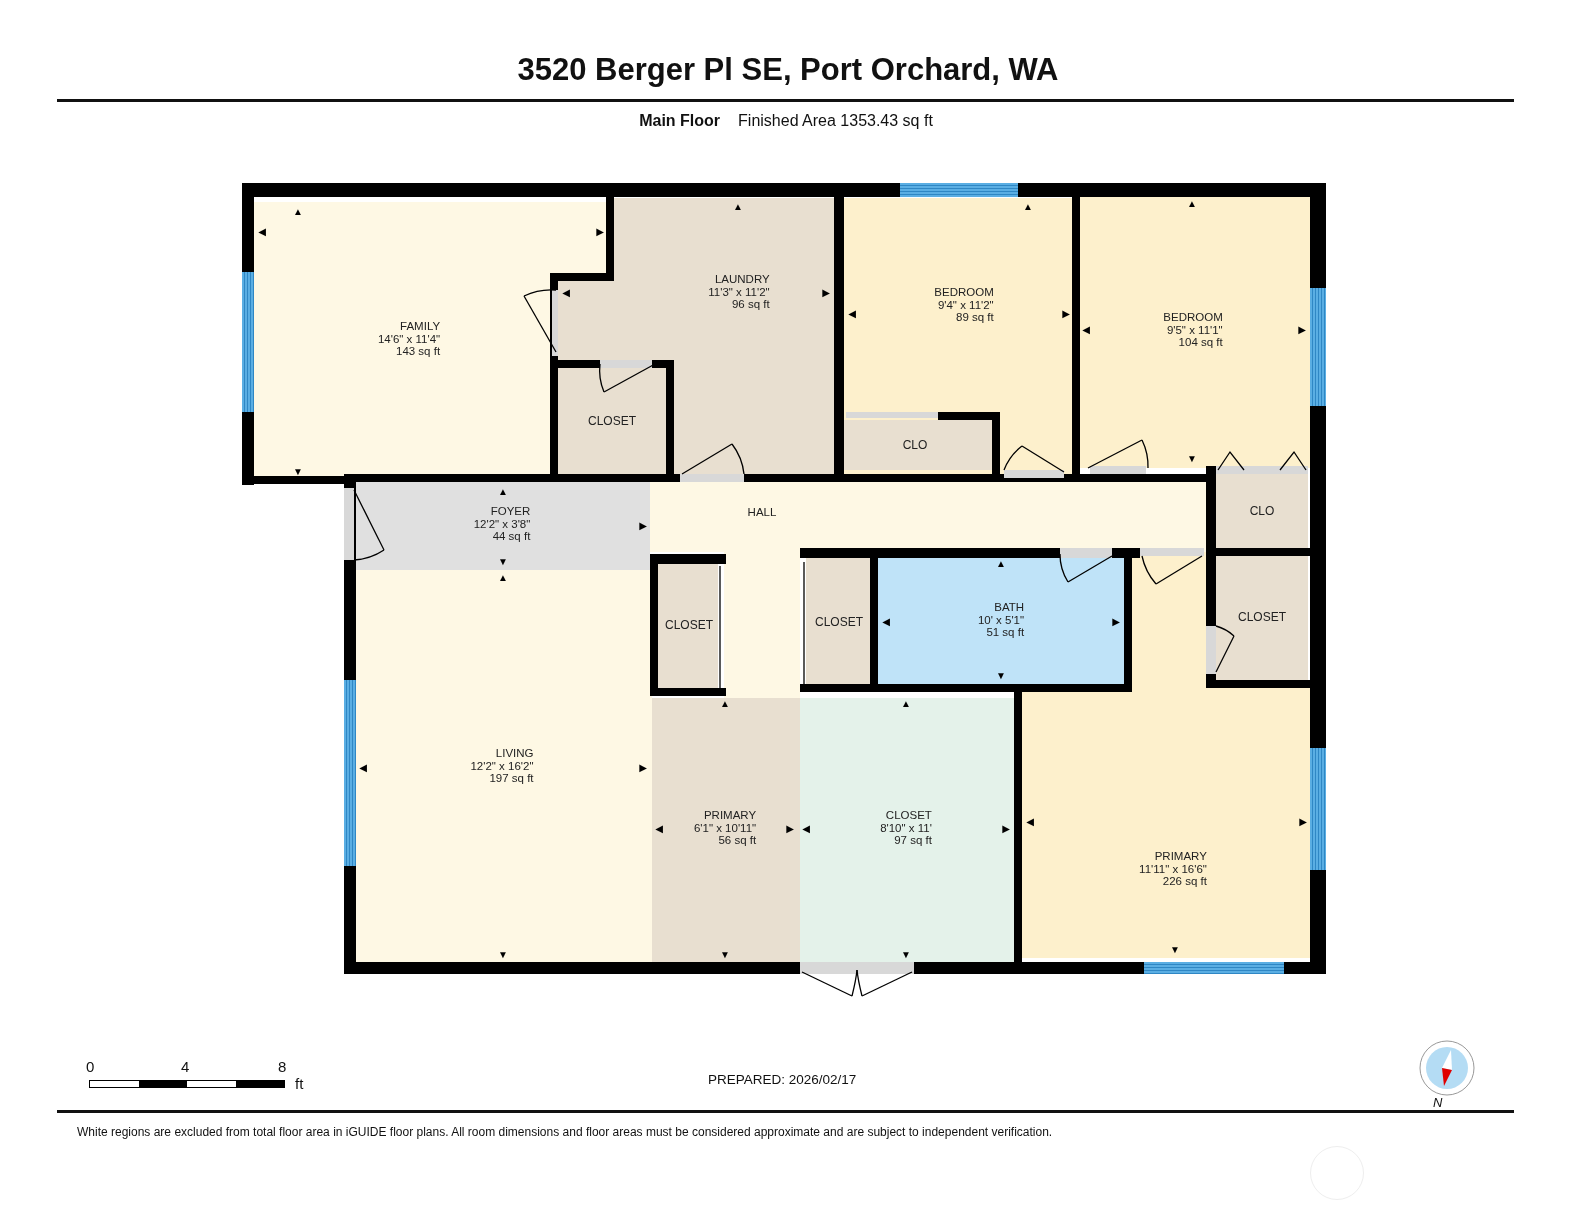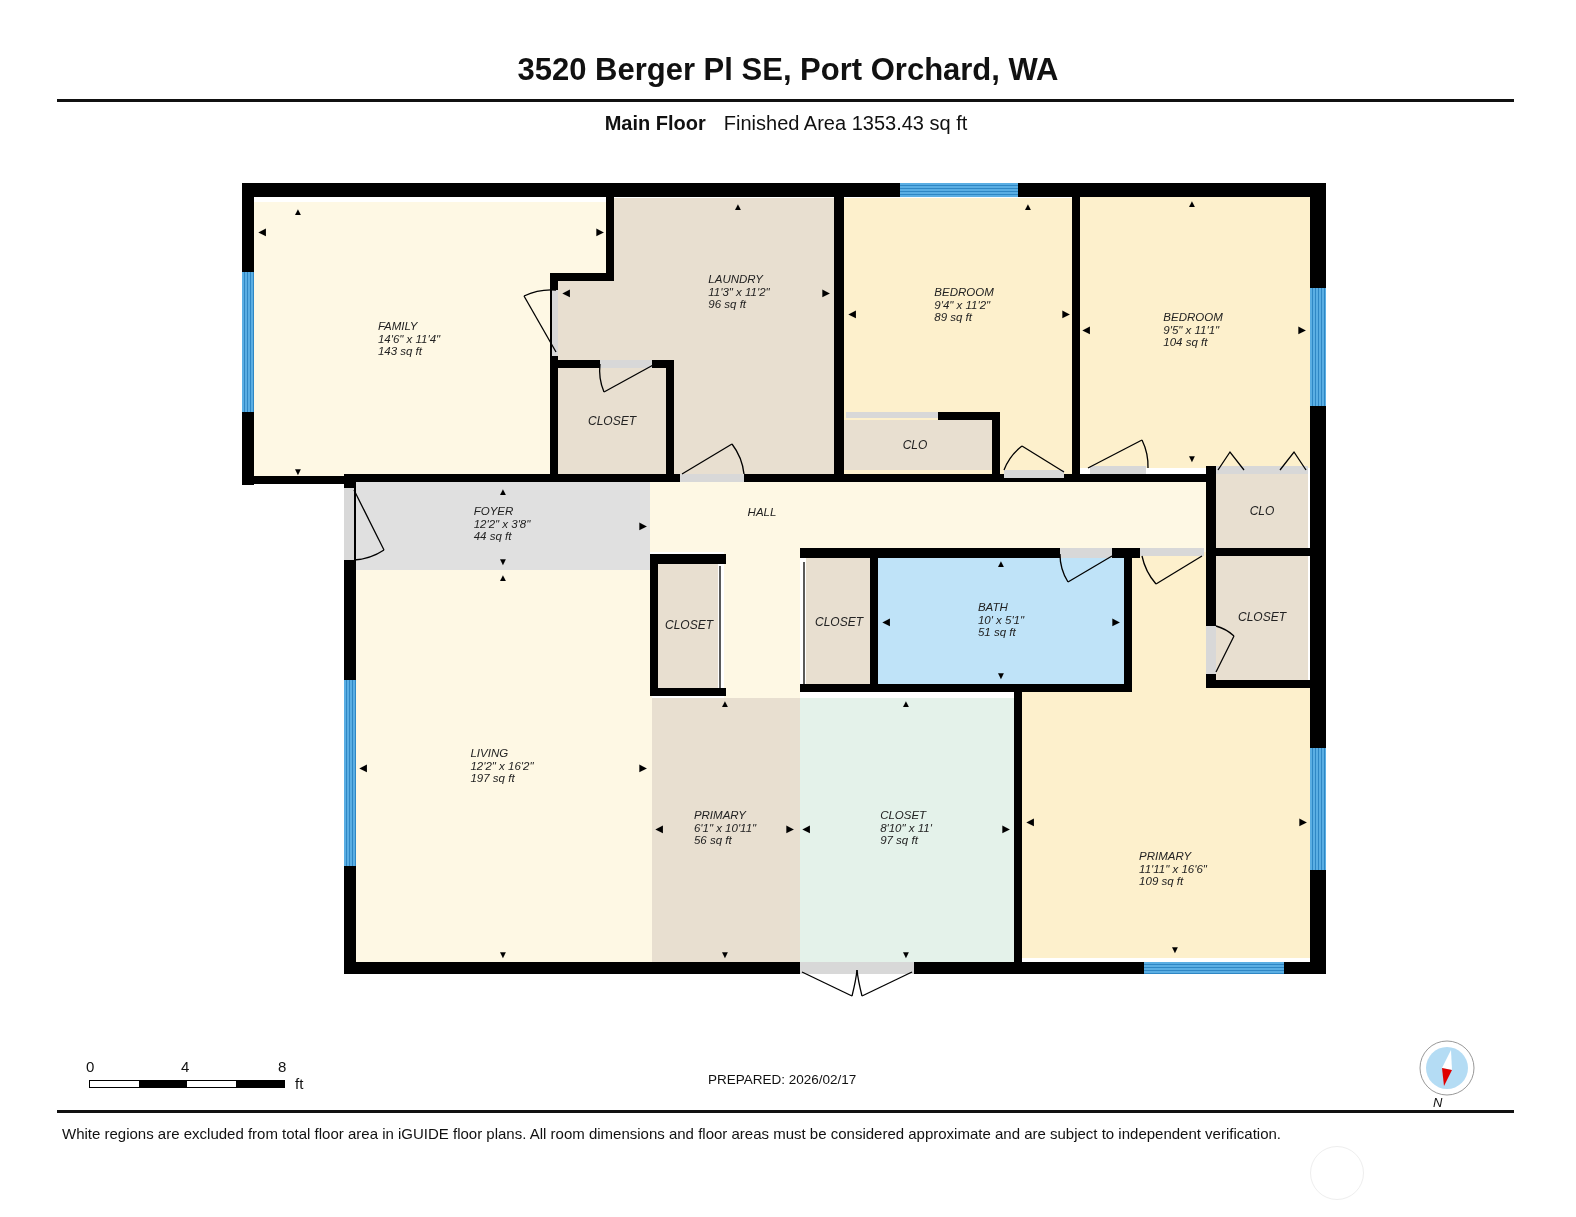--- a/index.html
+++ b/index.html
@@ -1,33 +1,33 @@
 <!DOCTYPE html>
 <html><head>
 <meta charset="utf-8">
 <style>
   html, body { margin:0; padding:0; background:#ffffff; }
   body { width:1576px; height:1217px; position:relative; overflow:hidden;
          font-family:"Liberation Sans", sans-serif; color:#111; }
   .abs { position:absolute; }
   .title { left:0; width:1576px; top:52px; text-align:center; font-size:31px; font-weight:bold; color:#111; }
   .rule { left:57px; width:1457px; height:3px; background:#111; }
-  .subtitle { left:0; width:1572px; top:112px; text-align:center; font-size:20px; }
+  .subtitle { left:0; width:1572px; top:112px; text-align:center; font-size:16px; }
   .subtitle b { font-weight:bold; margin-right:18px; }
   .room { position:absolute; }
-  .label { position:absolute; transform:translate(-50%,-50%); text-align:left;
-           font-size:11.5px; line-height:12.5px; color:#222; white-space:nowrap;font-style:italic; }
+  .label { position:absolute; transform:translate(-50%,-50%); text-align:right;
+           font-size:11.5px; line-height:12.5px; color:#222; white-space:nowrap; }
   .wall { position:absolute; background:#000; }
   .win { position:absolute; background:#3c9ad8; }
   .win.h { background:repeating-linear-gradient(to bottom,#5aaee3 0 2px,#2f87c4 2px 3px); }
   .win.v { background:repeating-linear-gradient(to right,#5aaee3 0 2px,#2f87c4 2px 3px); }
   .door { position:absolute; background:#d8d8d8; }
   .arrow { position:absolute; font-size:10px; line-height:10px; color:#000; transform:translate(-50%,-50%); }
   .scale-lbl { position:absolute; font-size:15px; }
-  .footer-note { left:62px; top:1125px; font-size:15px; }
+  .footer-note { left:77px; top:1125px; font-size:12px; }
   .prepared { left:708px; top:1072px; font-size:13.5px; }
 </style>
 </head>
 <body>
 
 <div class="abs title">3520 Berger Pl SE, Port Orchard, WA</div>
 <div class="abs rule" style="top:99px;"></div>
 <div class="abs subtitle">
   <b>Main Floor</b><span>Finished Area 1353.43 sq ft</span>
 </div>
@@ -217,21 +217,21 @@
     <div>56 sq ft</div>
   </div>
   <div class="label" style="left:906px;top:828px;">
     <div>CLOSET</div>
     <div>8'10" x 11'</div>
     <div>97 sq ft</div>
   </div>
   <div class="label" style="left:1173px;top:821px;margin-top:48px;">
     <div>PRIMARY</div>
     <div>11'11" x 16'6"</div>
-    <div>109 sq ft</div>
+    <div>226 sq ft</div>
   </div>
   <div class="label" style="left:612px;top:421px;font-size:12px;">
     <div>CLOSET</div>
   </div>
   <div class="label" style="left:915px;top:445px;font-size:12px;">
     <div>CLO</div>
   </div>
   <div class="label" style="left:1262px;top:511px;font-size:12px;">
     <div>CLO</div>
   </div>

